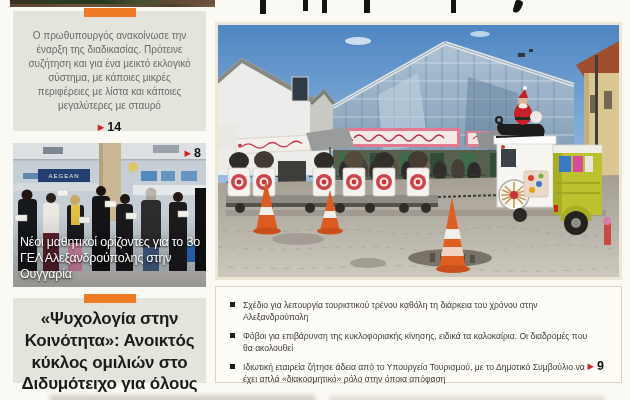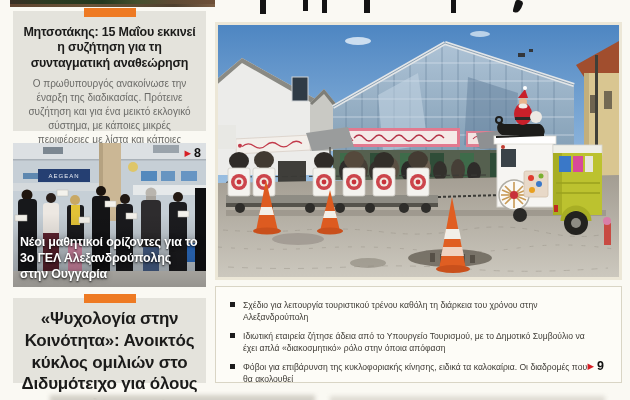--- a/index.html
+++ b/index.html
@@ -26,21 +26,21 @@
   .tab{position:absolute;left:50%;transform:translateX(-50%);width:52px;height:9px;background:var(--accent-orange,#EE7A23);}
   .card1{left:13px;top:11px;width:193px;height:120px;padding-top:12px;}
   .card1 .tab{top:-3px;}
   .card1 h2{font-size:12.5px;line-height:1.22;margin:2px 8px 0;color:#1B1B1A;font-weight:bold;letter-spacing:-.2px;}
   .card1 p{font-size:10px;color:#6B6B68;line-height:1.4;margin:6px 9px 0;}
   .pagelink{margin-top:7px;font-size:12.5px;font-weight:bold;color:#121212;}
   .arrow{color:var(--arrow-red,#D71F26);font-size:8.5px;vertical-align:1.5px;margin-right:3px;}
 
   .card2{left:13px;top:143px;width:193px;height:144px;background:#9aa3a8;overflow:hidden;text-align:left;}
   .photo-page{position:absolute;top:3px;right:5px;font-size:12.5px;font-weight:bold;color:#111;}
-  .photo-title{position:absolute;left:7px;right:5px;bottom:5px;color:#fff;font-weight:bold;font-size:12.5px;
+  .photo-title{position:absolute;left:7px;right:5px;bottom:5px;color:#fff;font-weight:normal;font-size:12.5px;
     line-height:1.28;letter-spacing:-.2px;text-shadow:0 1px 2px rgba(0,0,0,.85),0 0 6px rgba(0,0,0,.45);}
 
   .card3{left:13px;top:298px;width:193px;height:85px;}
   .card3 .tab{top:-4px;}
   .card3 h2{font-size:17px;line-height:1.28;margin:10px 6px 0;color:#1B1B1A;font-weight:bold;letter-spacing:-.2px;}
   .card3 .pagelink{margin-top:3px;}
 
   
   .main-photo-frame{position:absolute;left:215px;top:22px;width:401px;height:252px;border:3px solid #ECE7D7;background:#fff;}
   .main-photo-frame svg{display:block;}
@@ -68,21 +68,20 @@
     <div class="stem s1"></div>
     <div class="stem s2"></div>
     <div class="stem s3"></div>
     <div class="stem s4"></div>
     <div class="stem s5"></div>
     <div class="comma"></div>
   </div>
 
   <div class="card card1">
     <div class="tab"></div>
-    <h2>Μητσοτάκης: 15 Μαΐου εκκινεί η συζήτηση για τη συνταγματική αναθεώρηση</h2>
     <p>Ο πρωθυπουργός ανακοίνωσε την έναρξη της διαδικασίας. Πρότεινε συζήτηση και για ένα μεικτό εκλογικό σύστημα, με κάποιες μικρές περιφέρειες με λίστα και κάποιες μεγαλύτερες με σταυρό</p>
     <div class="pagelink">
       <span class="arrow">▶</span><span>14</span>
     </div>
   </div>
 
   <div class="card card2">
     <svg width="193" height="144" viewBox="0 0 193 144" preserveAspectRatio="none">
       <rect x="0" y="0" width="193" height="144" fill="#C6CFD6"></rect>
       <rect x="0" y="0" width="193" height="16" fill="#DCE0E3"></rect>
@@ -442,22 +441,22 @@
           </g>
         <rect x="386" y="198" width="7" height="22" fill="#C84A42"></rect>
         <circle cx="389" cy="196" r="4" fill="#D87FA8"></circle>
       </g>
     </svg>
   </div>
 
   <div class="bullets-card">
     <ul>
       <li><span class="bullet-sq"></span><span>Σχέδιο για λειτουργία τουριστικού τρένου καθόλη τη διάρκεια του χρόνου στην Αλεξανδρούπολη</span></li>
+      <li><span class="bullet-sq"></span><span>Φόβοι για επιβάρυνση της κυκλοφοριακής κίνησης, ειδικά τα καλοκαίρια. Οι διαδρομές που θα ακολουθεί</span></li>
       <li><span class="bullet-sq"></span><span>Ιδιωτική εταιρεία ζήτησε άδεια από το Υπουργείο Τουρισμού, με το Δημοτικό Συμβούλιο να έχει απλά «διακοσμητικό» ρόλο στην όποια απόφαση</span></li>
-      <li><span class="bullet-sq"></span><span>Φόβοι για επιβάρυνση της κυκλοφοριακής κίνησης, ειδικά τα καλοκαίρια. Οι διαδρομές που θα ακολουθεί</span></li>
     </ul>
     <div class="card9-page">
       <span class="arrow">▶</span><span>9</span>
     </div>
   </div>
 
   <div class="bottom-strip">
     <div class="blur-a"></div>
     <div class="blur-b"></div>
   </div>

